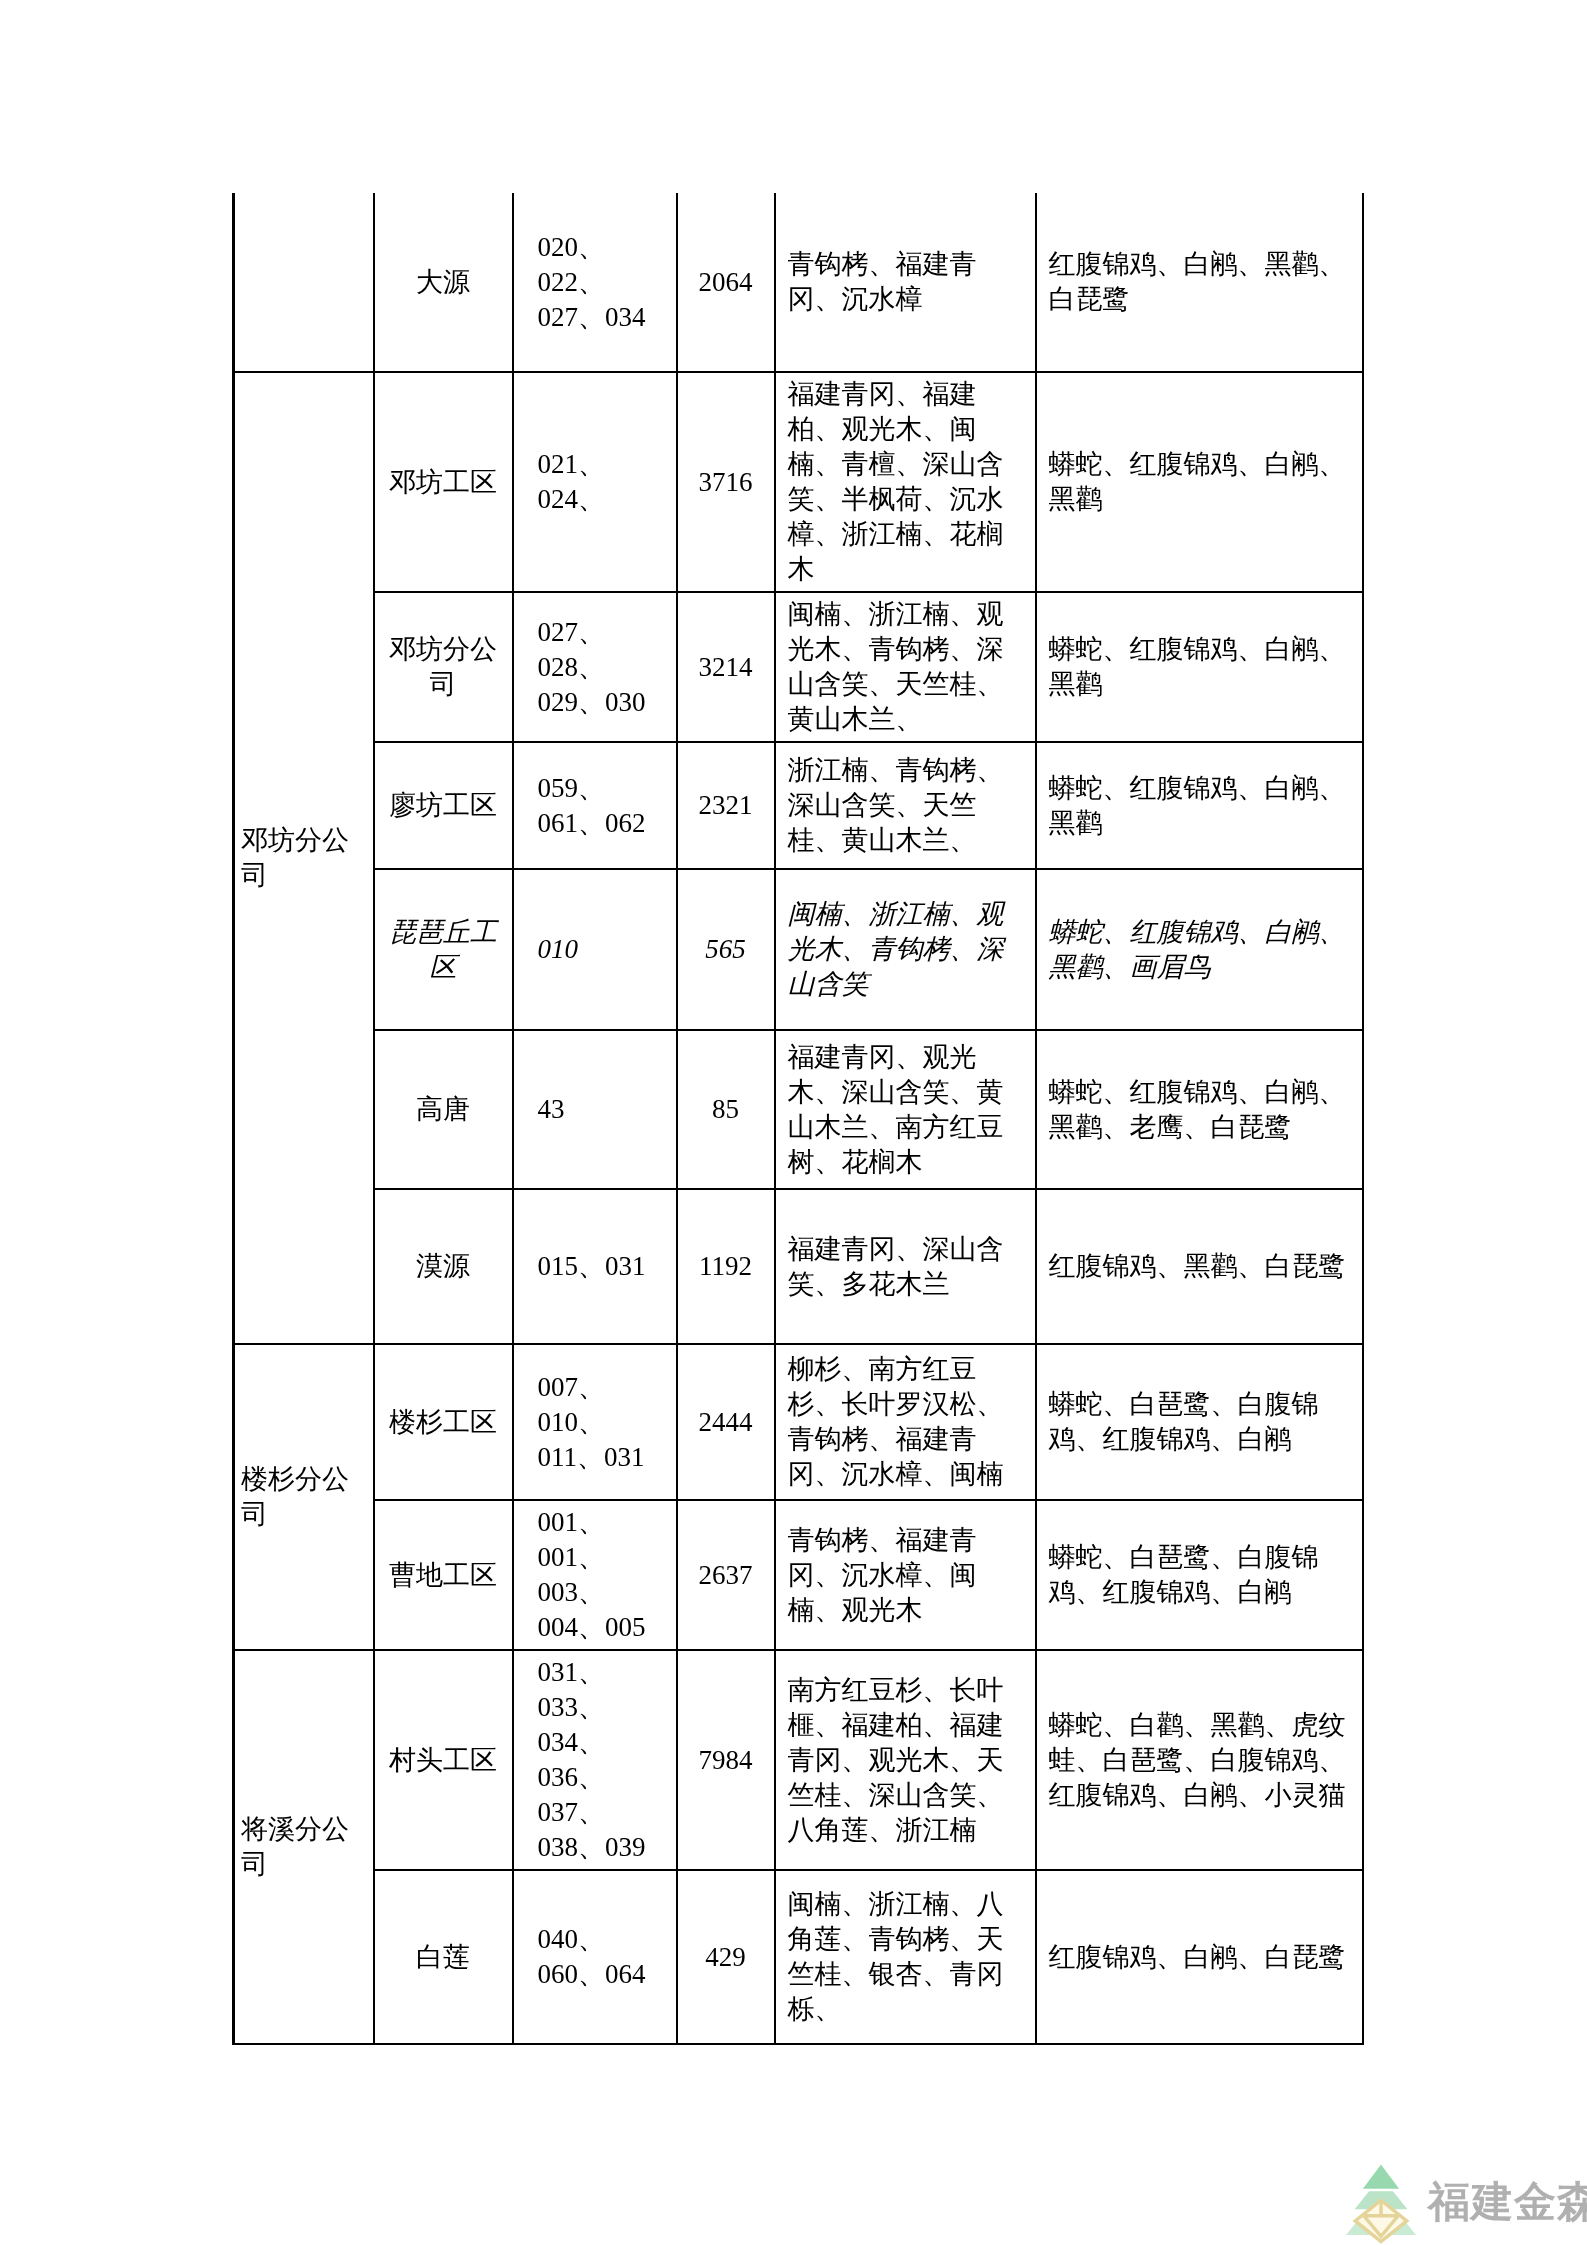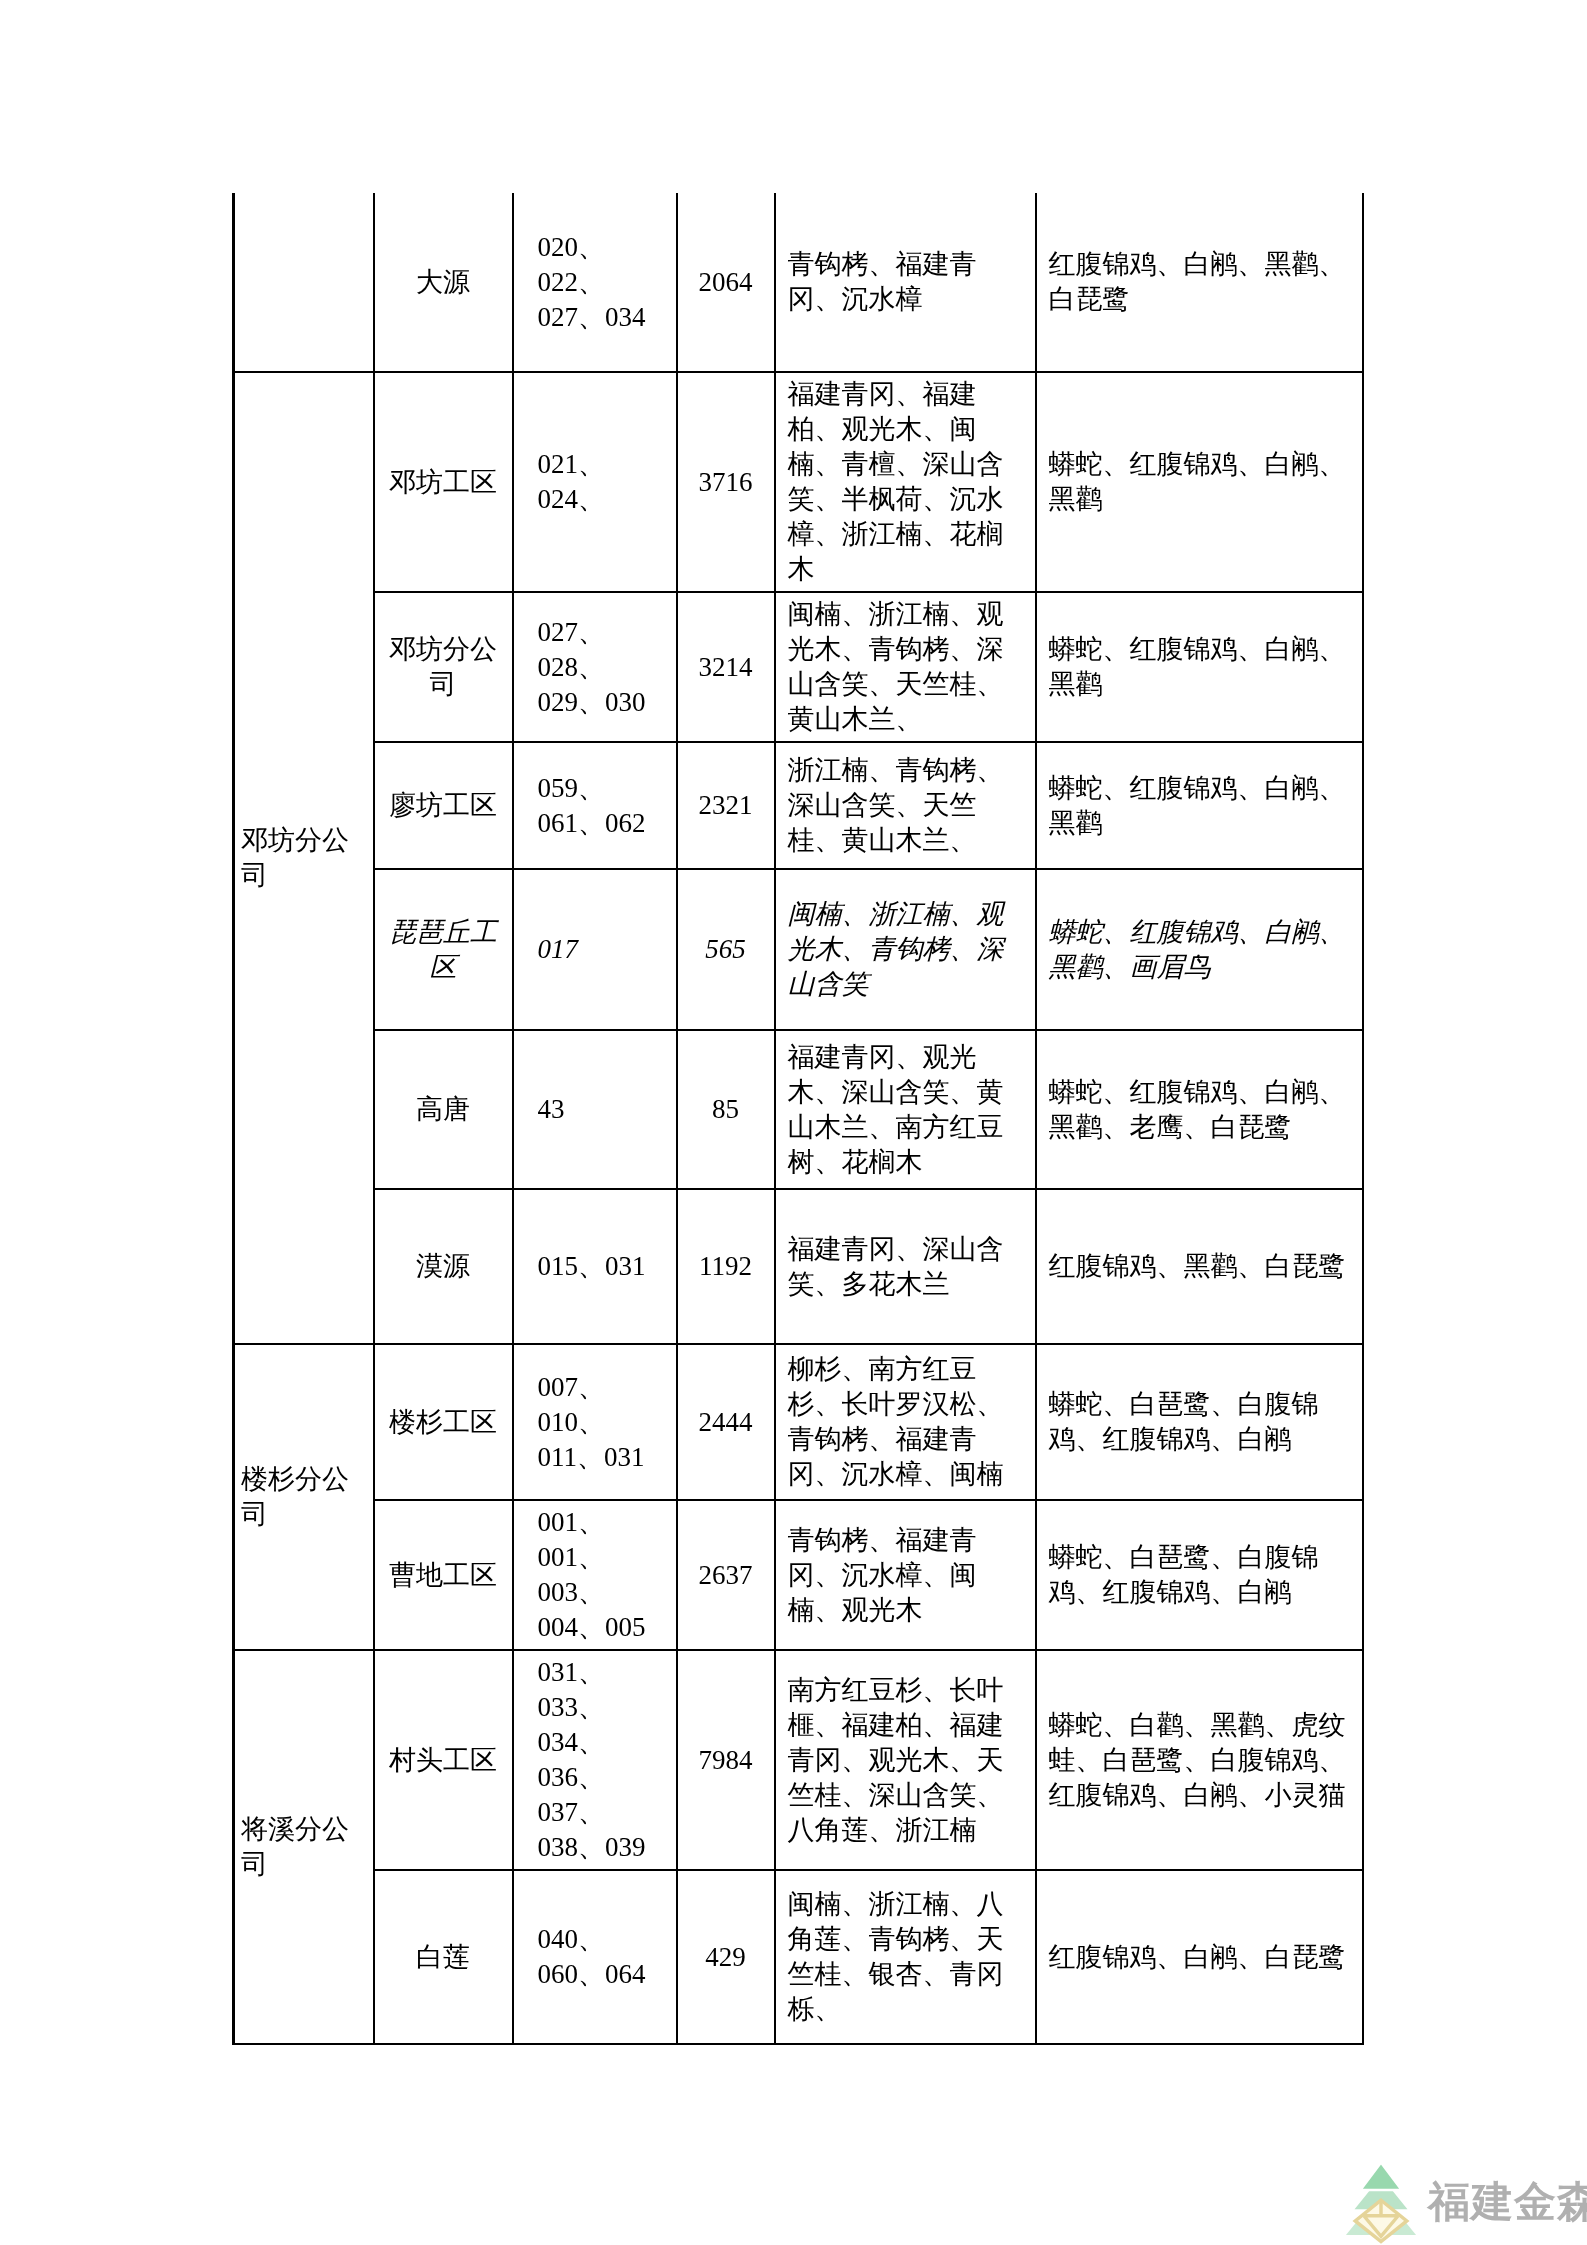--- a/index.html
+++ b/index.html
@@ -107,21 +107,21 @@
         </tr>
         <tr style="height: 127px;">
           <td class="col-name">廖坊工区</td>
           <td class="col-codes">059、061、062</td>
           <td class="col-area">2321</td>
           <td class="col-trees">浙江楠、青钩栲、深山含笑、天竺桂、黄山木兰、</td>
           <td class="col-animals">蟒蛇、红腹锦鸡、白鹇、黑鹳</td>
         </tr>
         <tr style="height: 161px; font-style: italic;">
           <td class="col-name">琵琶丘工区</td>
-          <td class="col-codes">017</td>
+          <td class="col-codes">010</td>
           <td class="col-area">565</td>
           <td class="col-trees">闽楠、浙江楠、观光木、青钩栲、深山含笑</td>
           <td class="col-animals">蟒蛇、红腹锦鸡、白鹇、黑鹳、画眉鸟</td>
         </tr>
         <tr style="height: 159px;">
           <td class="col-name">高唐</td>
           <td class="col-codes">43</td>
           <td class="col-area">85</td>
           <td class="col-trees">福建青冈、观光木、深山含笑、黄山木兰、南方红豆树、花榈木</td>
           <td class="col-animals">蟒蛇、红腹锦鸡、白鹇、黑鹳、老鹰、白琵鹭</td>

